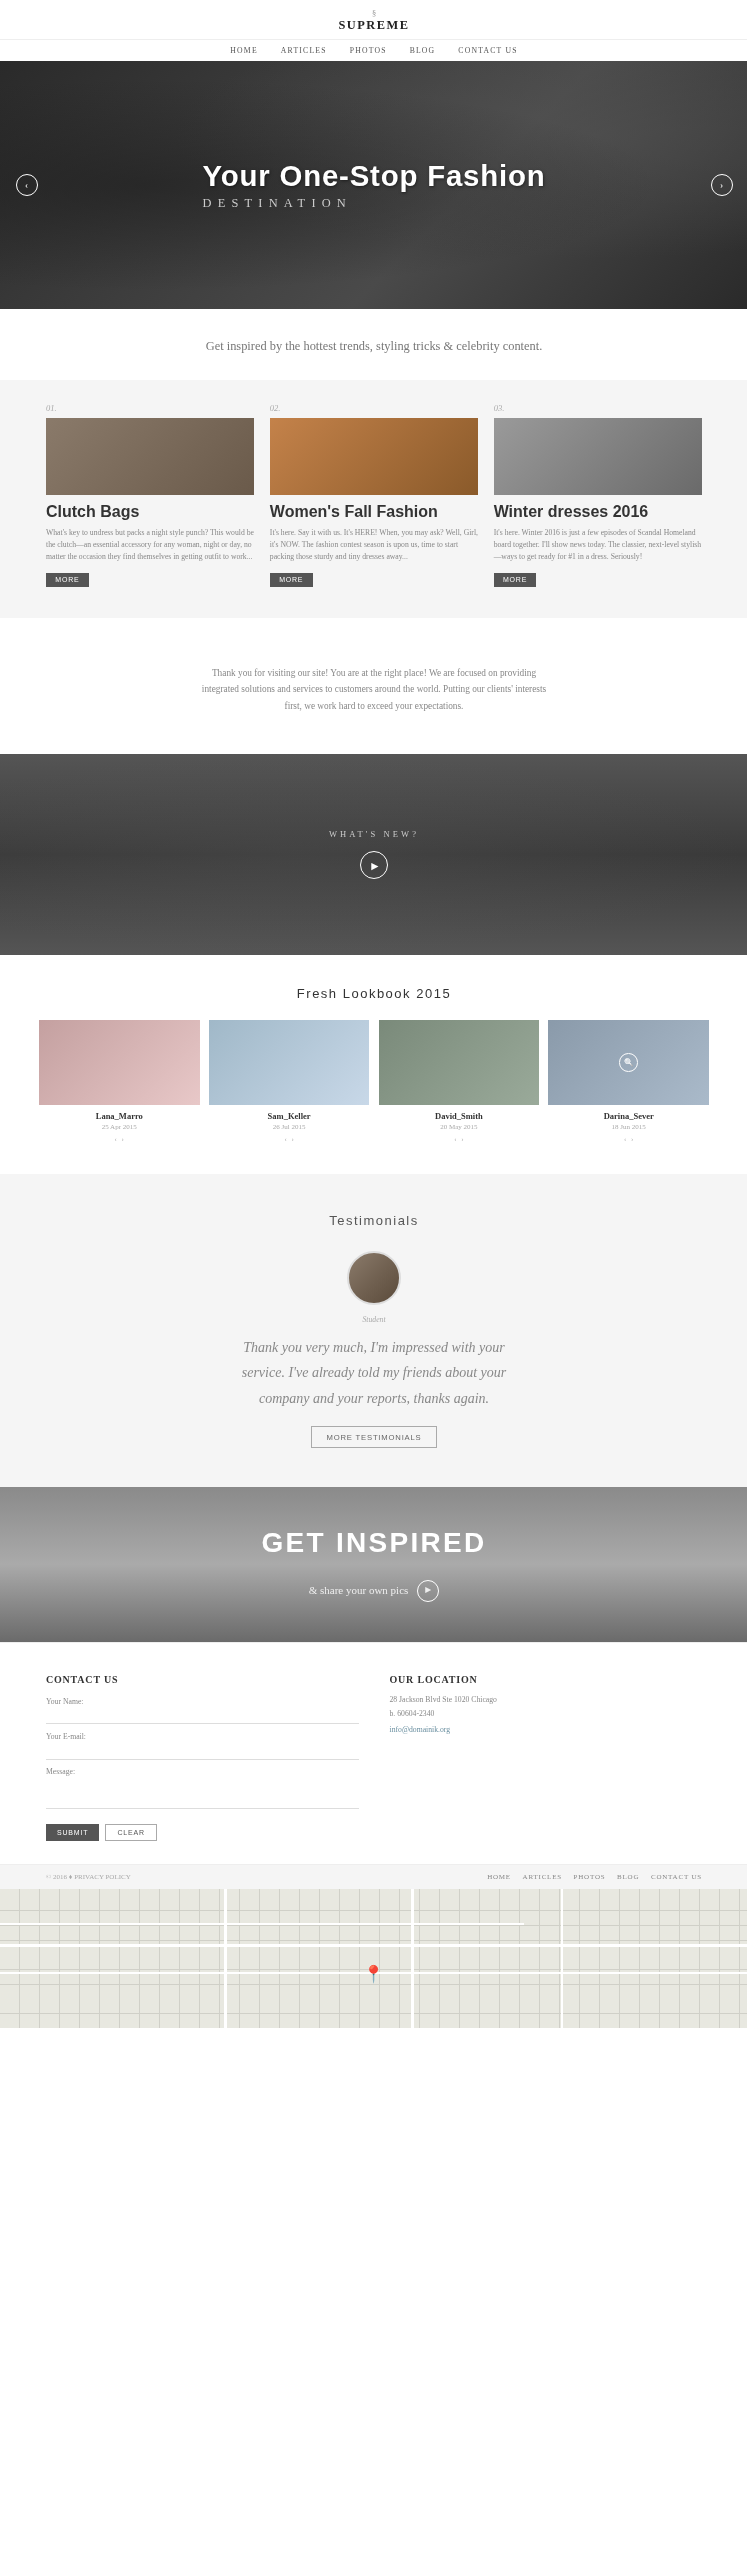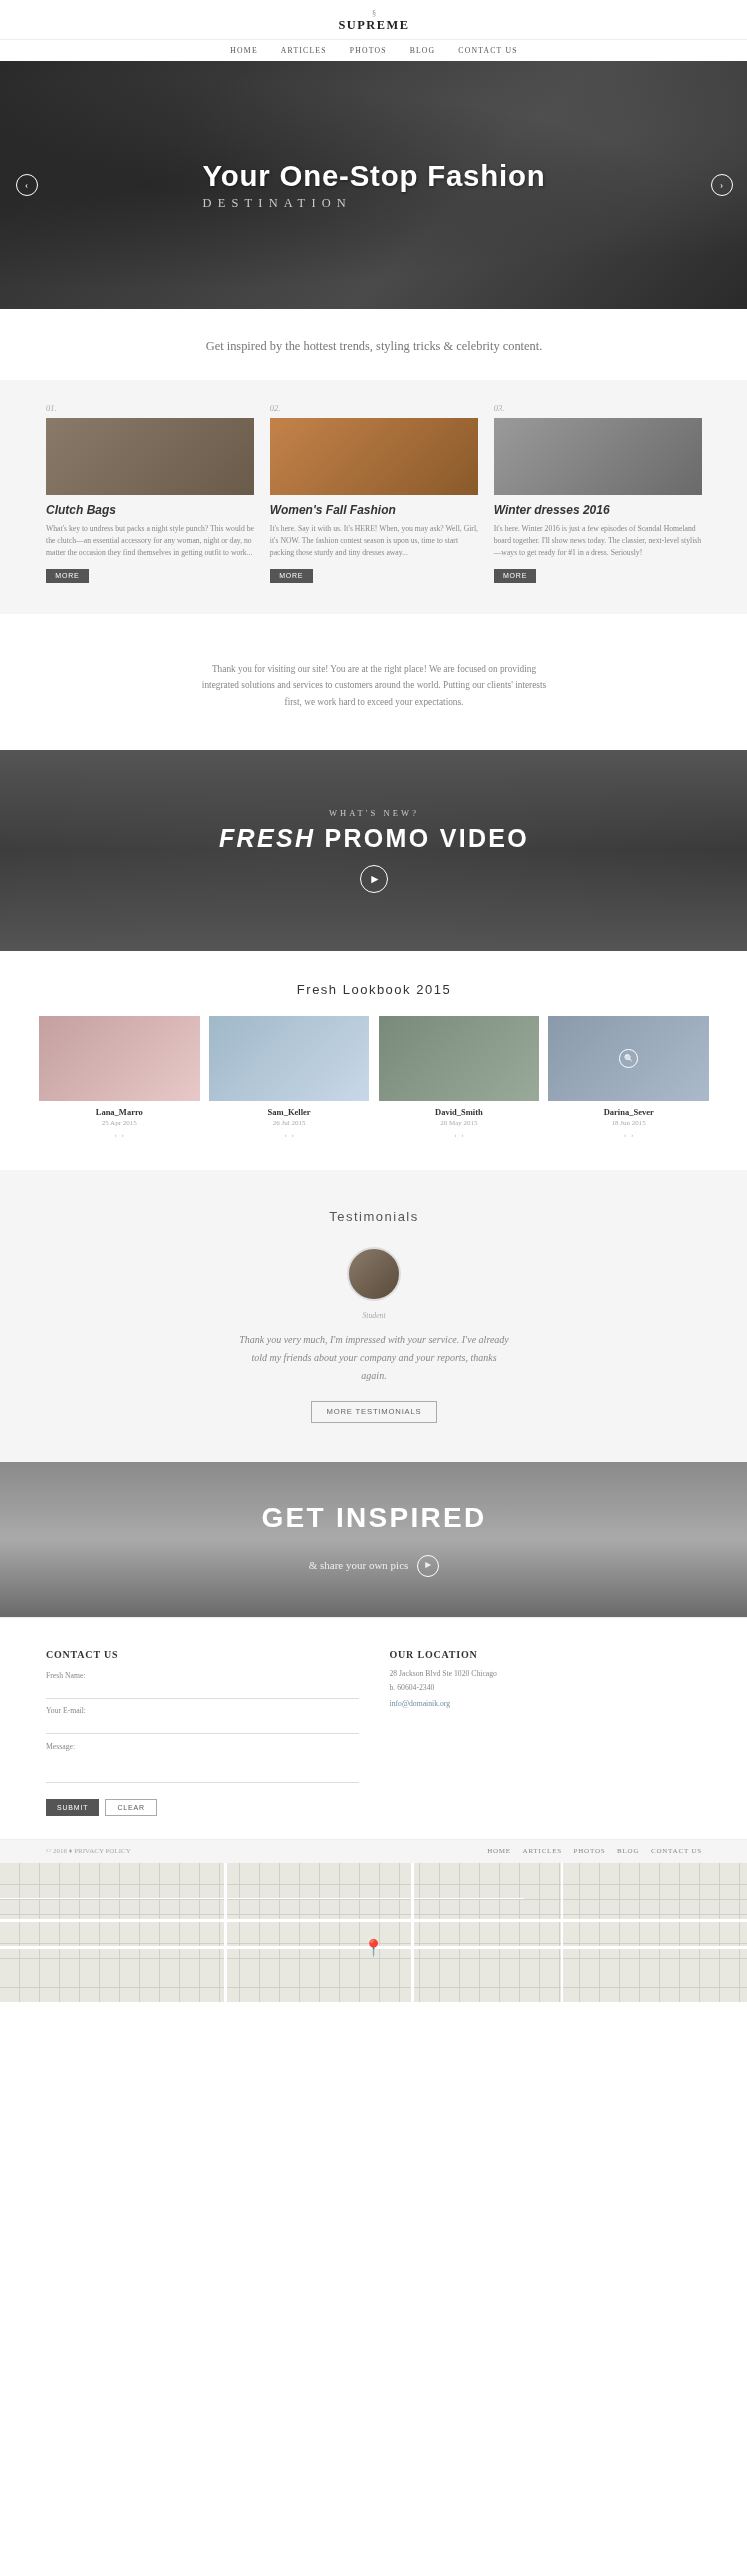--- a/index.html
+++ b/index.html
@@ -38,21 +38,21 @@
 
     
     .articles-section { background: #f5f5f5; padding: 23px 46px 31px; }
     .articles-grid { display: grid; grid-template-columns: 1fr 1fr 1fr; gap: 15.5px; }
     .article-card { background: transparent; }
     .article-num { font-size: 8.5px; color: #aaa; margin-bottom: 4.6px; font-style: italic; }
     .article-img { width: 100%; height: 77px; object-fit: cover; margin-bottom: 7.7px; background: #ccc; }
     .article-img-1 { background: linear-gradient(135deg, #8a7a6a, #6a5a4a); }
     .article-img-2 { background: linear-gradient(135deg, #c4824a, #8a5a2a); }
     .article-img-3 { background: linear-gradient(135deg, #9a9a9a, #6a6a6a); }
-    .article-title { font-size: 12px; font-weight: bold; color: #333; margin-bottom: 6.2px; font-family: 'Arial', sans-serif; font-style: italic; }
+    .article-title { font-size: 16px; font-weight: bold; color: #333; margin-bottom: 6.2px; font-family: 'Arial', sans-serif; }
     .article-text { font-size: 7.7px; color: #888; line-height: 1.6; margin-bottom: 7.7px; }
     .btn-more { display: inline-block; padding: 3.1px 9.3px; background: #555; color: #fff; font-size: 7px; letter-spacing: 0.8px; text-transform: uppercase; cursor: pointer; border: none; }
 
     
     .welcome { text-align: center; padding: 39px 15.5px 31px; }
     .welcome h2 { font-size: 15.5px; font-weight: normal; letter-spacing: 1.5px; color: #333; margin-bottom: 15.5px; font-family: 'Arial', sans-serif; }
     .welcome p { font-size: 9.3px; color: #888; line-height: 1.8; max-width: 349px; margin: 8px auto; }
 
     
     .promo-video {
@@ -90,21 +90,21 @@
     .lookbook-date { font-size: 7px; color: #aaa; margin-top: 1.5px; }
     .lookbook-arrows { display: flex; justify-content: center; gap: 4.6px; margin-top: 4.6px; }
     .arrow-small { font-size: 7px; color: #aaa; cursor: pointer; }
 
     
     .testimonials { background: #f5f5f5; padding: 39px 0; text-align: center; }
     .testimonials h2 { font-size: 13px; font-weight: normal; letter-spacing: 1.5px; color: #555; margin-bottom: 23px; font-family: 'Arial', sans-serif; }
     .testimonial-avatar { width: 54px; height: 54px; border-radius: 50%; margin: 0 auto 9.3px; background: linear-gradient(135deg, #8a7a6a, #5a4a3a); overflow: hidden; border: 2.3px solid #ddd; }
     .testimonial-name { font-size: 10px; font-weight: bold; color: #333; }
     .testimonial-role { font-size: 7.7px; color: #aaa; margin-bottom: 11.6px; font-style: italic; }
-    .testimonial-text { font-size: 10px; color: #888; line-height: 1.8; max-width: 271px; margin: 0 auto 15.5px; font-style: italic; }
+    .testimonial-text { font-size: 14px; color: #888; line-height: 1.8; max-width: 271px; margin: 0 auto 15.5px; font-style: italic; }
     .btn-testimonials { display: inline-block; padding: 5.4px 14px; border: 0.8px solid #aaa; font-size: 7.7px; letter-spacing: 0.8px; text-transform: uppercase; color: #666; cursor: pointer; background: transparent; }
 
     
     .get-inspired {
       position: relative;
       width: 100%;
       height: 155px;
       background: linear-gradient(180deg, #8a8a8a 0%, #aaaaaa 50%, #6a6a6a 100%);
       display: flex; align-items: center; justify-content: center;
       overflow: hidden;
@@ -213,23 +213,20 @@
 </section>
 
 <section class="welcome">
   <p>Thank you for visiting our site! You are at the right place! We are focused on providing integrated solutions and services to customers around the world. Putting our clients' interests first, we work hard to exceed your expectations.</p>
 </section>
 
 <section class="promo-video">
   <div class="promo-video-bg"></div>
   <div class="promo-content">
     <div class="promo-label">WHAT'S NEW?</div>
-    <div class="promo-title">
-      <span class="fresh">FRESH</span><span> PROMO VIDEO</span>
-    </div>
     <div class="promo-play"></div>
   </div>
 </section>
 
 <section class="lookbook">
   <h2>Fresh Lookbook 2015</h2>
   <div class="lookbook-grid">
 
     <div class="lookbook-card">
       <div class="lookbook-img lookbook-img-1"></div>
@@ -290,21 +287,21 @@
     <div class="inspired-sub">
       <span>&amp; share your own pics</span>
       <span class="inspired-play">▶</span>
     </div>
   </div>
 </section>
 
 <div class="footer">
   <div class="footer-contact">
     <h3>Contact Us</h3>
-    <label>Fresh Name:</label>
+    <label>Your Name:</label>
     <input type="text" style="">
     <label>Your E-mail:</label>
     <input type="text" style="">
     <label>Message:</label>
     <textarea style=""></textarea>
     <div class="footer-contact-btns">
       <button class="btn-submit">Submit</button>
       <button class="btn-clear">Clear</button>
     </div>
   </div>

